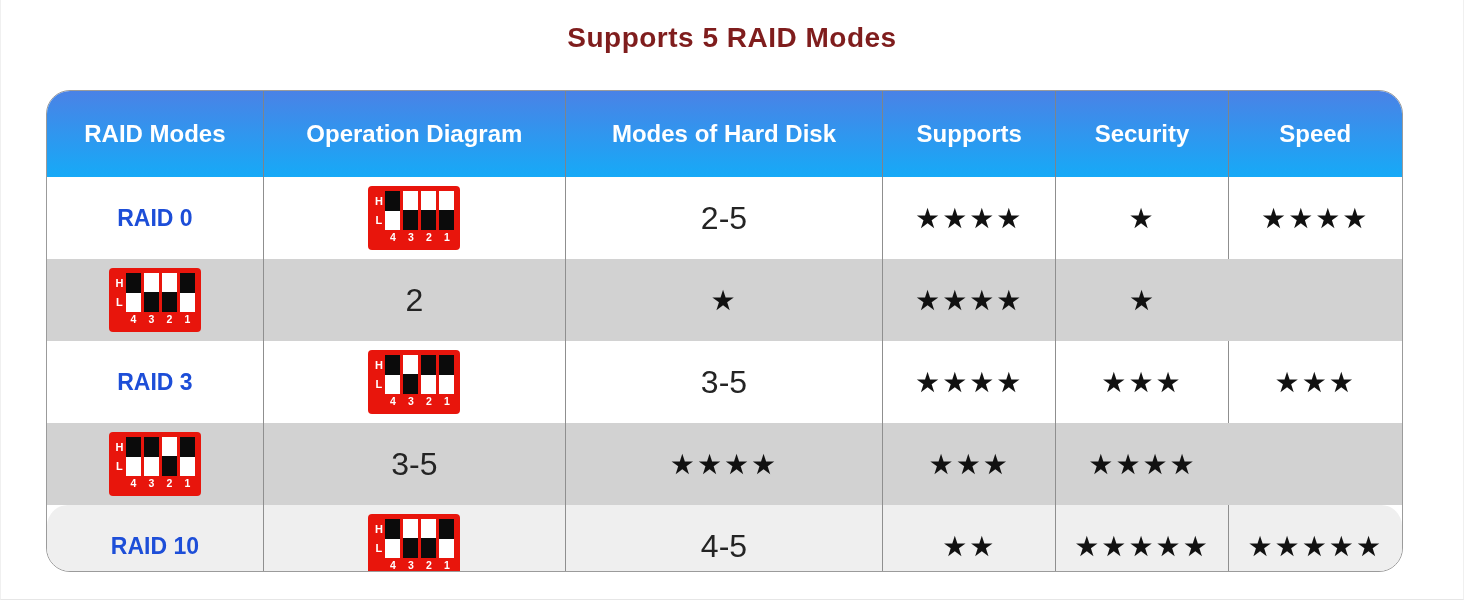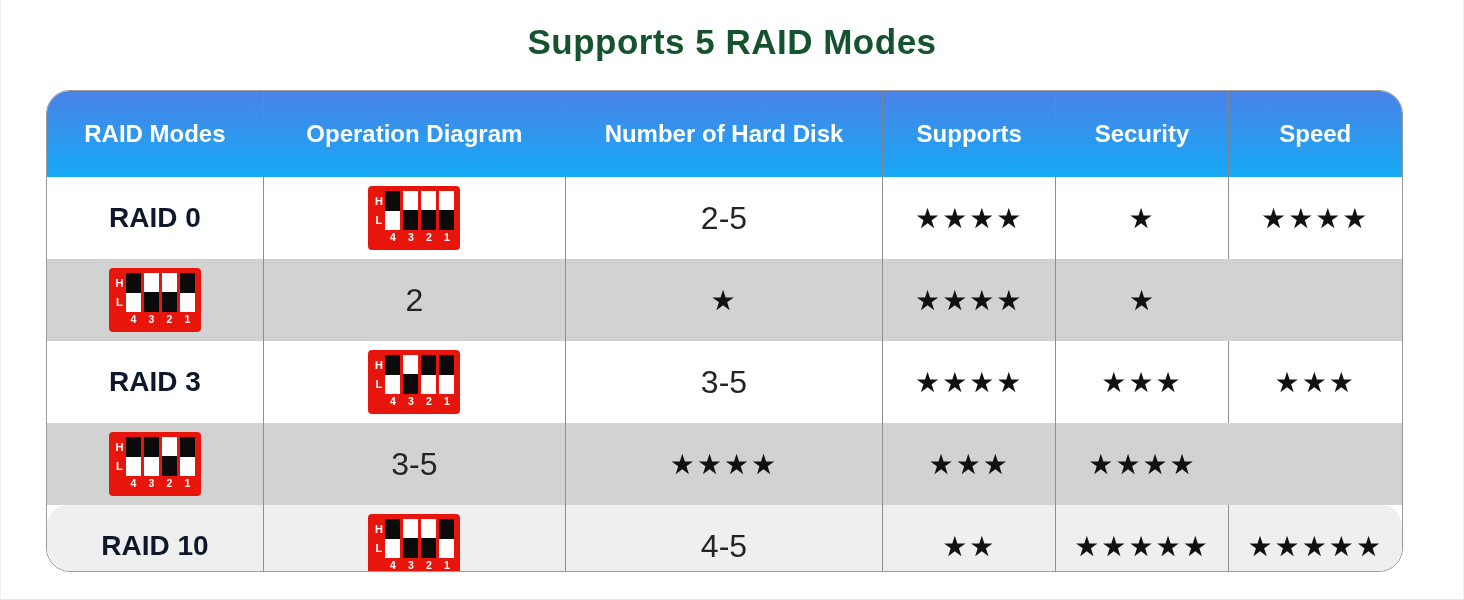--- a/index.html
+++ b/index.html
@@ -14,24 +14,24 @@
     width:1464px; height:600px;
     box-sizing:border-box;
     border-left:1px solid #f0f0f0;
     border-right:1px solid #f0f0f0;
     border-bottom:1px solid #e6e6e6;
   }
   .title {
     margin:0;
     padding-top:22px;
     text-align:center;
-    font-size:35px;
+    font-size:28px;
     font-weight:800;
     letter-spacing:0.5px;
-    color:#14532d;
+    color:#7f1d1d;
   }
   .table-wrap {
     position:absolute;
     left:45px; top:90px;
     width:1357px; height:482px;
     box-sizing:border-box;
     border:1px solid #9b9b9b;
     border-radius:24px;
     overflow:hidden;
     background:#ffffff;
@@ -48,21 +48,21 @@
     font-weight:bold;
     border-right:1px solid #7d848c;
   }
   .header-cell:last-child { border-right:none;text-align:center; }
   .body-row { height:82px; }
   .cell {
     display:flex; align-items:center; justify-content:center;
     border-right:1px solid #8f8f8f;
   }
   .cell:last-child { border-right:none; }
-  .mode-label { font-size:28px; font-weight:bold; color:#0f172a; }
+  .mode-label { font-size:23px; font-weight:bold; color:#1d4ed8; }
   .disks-label { font-size:32px; color:#242424; }
   .stars { font-size:28px; color:#111111; letter-spacing:2px; }
 
   
   .dip {
     width:92px; height:64px;
     box-sizing:border-box;
     border-radius:4px;
     display:flex;
     padding:5px 6px 4px 4px;
@@ -98,21 +98,21 @@
 <body>
 
 <div class="page">
   <h1 class="title">Supports 5 RAID Modes</h1>
 
   <div class="table-wrap">
 
     <div class="grid-row header-row" style="background: linear-gradient(rgb(74, 130, 230), rgb(22, 170, 247));">
       <div class="header-cell">RAID Modes</div>
       <div class="header-cell">Operation Diagram</div>
-      <div class="header-cell">Number of Hard Disk</div>
+      <div class="header-cell">Modes of Hard Disk</div>
       <div class="header-cell">Supports</div>
       <div class="header-cell">Security</div>
       <div class="header-cell">Speed</div>
     </div>
 
     <div class="grid-row body-row" style="background: rgb(255, 255, 255);">
       <div class="cell">
         <span class="mode-label">RAID 0</span>
       </div>
       <div class="cell">

